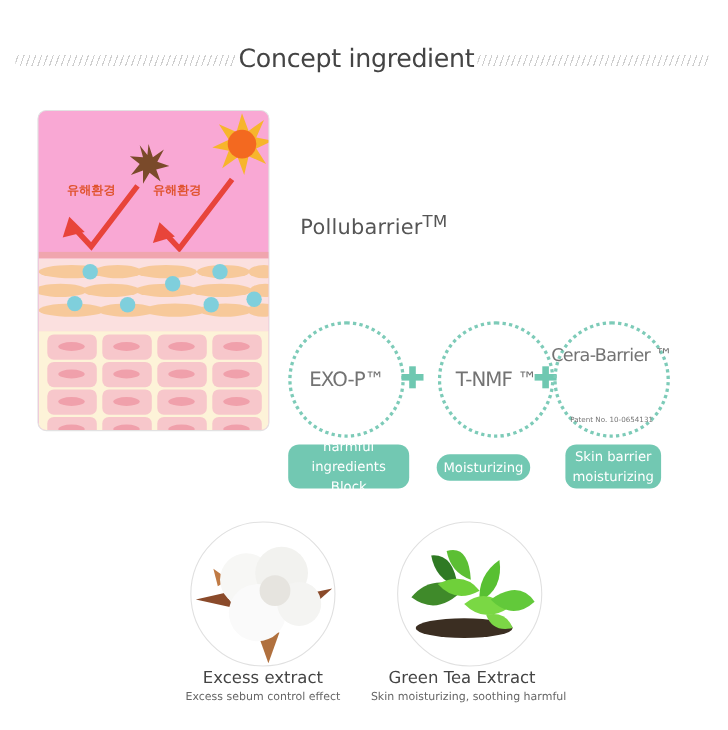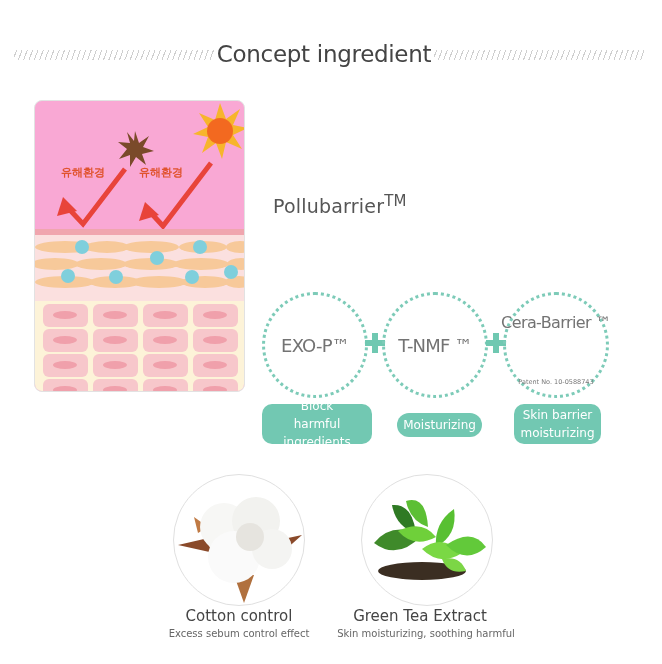--- a/index.html
+++ b/index.html
@@ -149,32 +149,32 @@
     </g>
   </svg>
 </div>
 
 <div class="abs brand"><span>Pollubarrier</span><sup>TM</sup></div>
 
 <div class="abs circ" style="left:262px;">
   <div class="name">EXO-P™</div>
 </div>
 <div class="abs plus" style="left:365px;"></div>
-<div class="abs circ" style="left:382px;">
+<div class="abs circ" style="left:398px;">
   <div class="name">T-NMF ™</div>
 </div>
 <div class="abs plus" style="left:486px;"></div>
 <div class="abs circ" style="left:503px;gap:40px;">
   <div class="name small" style="margin-top:8px;">Cera-Barrier ™</div>
-  <div class="patent">Patent No. 10-0588743</div>
+  <div class="patent">Patent No. 10-0654131</div>
 </div>
 
 <div class="abs pill" style="left:262px; top:404px; width:110px; height:40px;">
+  <span>harmful ingredients</span>
   <span>Block</span>
-  <span>harmful ingredients</span>
 </div>
 <div class="abs pill" style="left:397px; top:413px; width:85px; height:24px; border-radius:12px;justify-content:center;">
   <span>Moisturizing</span>
 </div>
 <div class="abs pill" style="left:514px; top:404px; width:87px; height:40px;">
   <span>Skin barrier</span>
   <span>moisturizing</span>
 </div>
 
 <div class="abs photo" style="left:173px; top:474px;">
@@ -183,21 +183,21 @@
     <path d="M128 60 L100 66 L110 76 Z" fill="#8a4a2a"></path>
     <path d="M60 100 L70 128 L80 100 Z" fill="#b0703e"></path>
     <path d="M20 42 L34 52 L24 58 Z" fill="#c07a44"></path>
     <circle cx="50" cy="52" r="24" fill="#f7f7f5"></circle>
     <circle cx="82" cy="46" r="24" fill="#f2f2ef"></circle>
     <circle cx="60" cy="82" r="26" fill="#fafafa"></circle>
     <circle cx="98" cy="74" r="20" fill="#f4f4f2"></circle>
     <circle cx="76" cy="62" r="14" fill="#e6e4df"></circle>
   </svg>
 </div>
-<div class="abs ex-title" style="left:139px; top:607px;">Cotton control</div>
+<div class="abs ex-title" style="left:139px; top:607px;">Excess extract</div>
 <div class="abs ex-sub" style="left:139px; top:628px;text-align:center;">Excess sebum control effect</div>
 
 <div class="abs photo" style="left:361px; top:474px;">
   <svg width="132" height="132" viewBox="0 0 132 132">
     <ellipse cx="60" cy="96" rx="44" ry="9" fill="#3b2e22"></ellipse>
     <path d="M12 68 Q30 46 60 60 Q36 86 12 68 Z" fill="#3f8a2a"></path>
     <path d="M30 30 Q50 28 54 58 Q34 52 30 30 Z" fill="#2f7a24"></path>
     <path d="M44 26 Q64 20 66 52 Q48 46 44 26 Z" fill="#5cbf34"></path>
     <path d="M36 56 Q60 44 74 62 Q52 74 36 56 Z" fill="#6fd03a"></path>
     <path d="M92 34 Q96 60 74 72 Q72 48 92 34 Z" fill="#58c032"></path>

